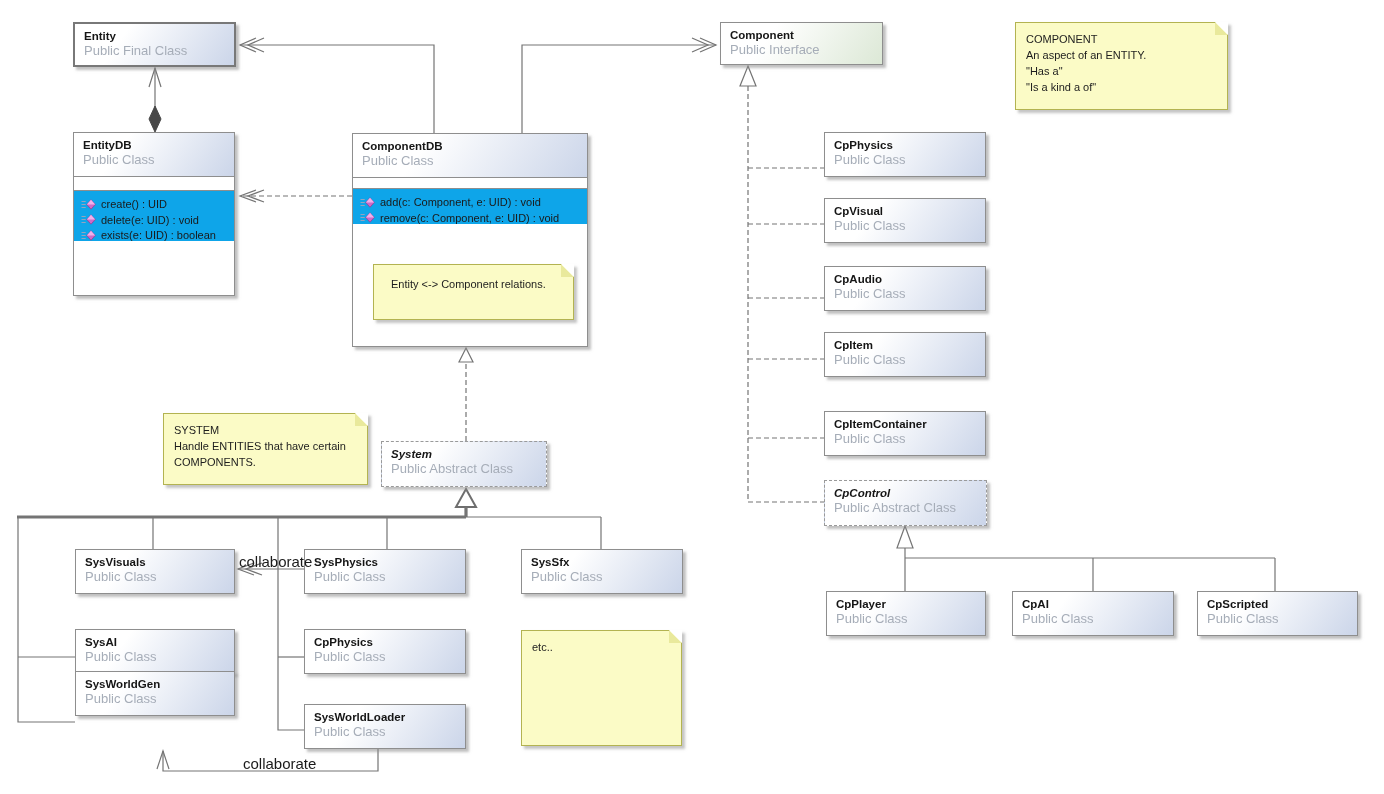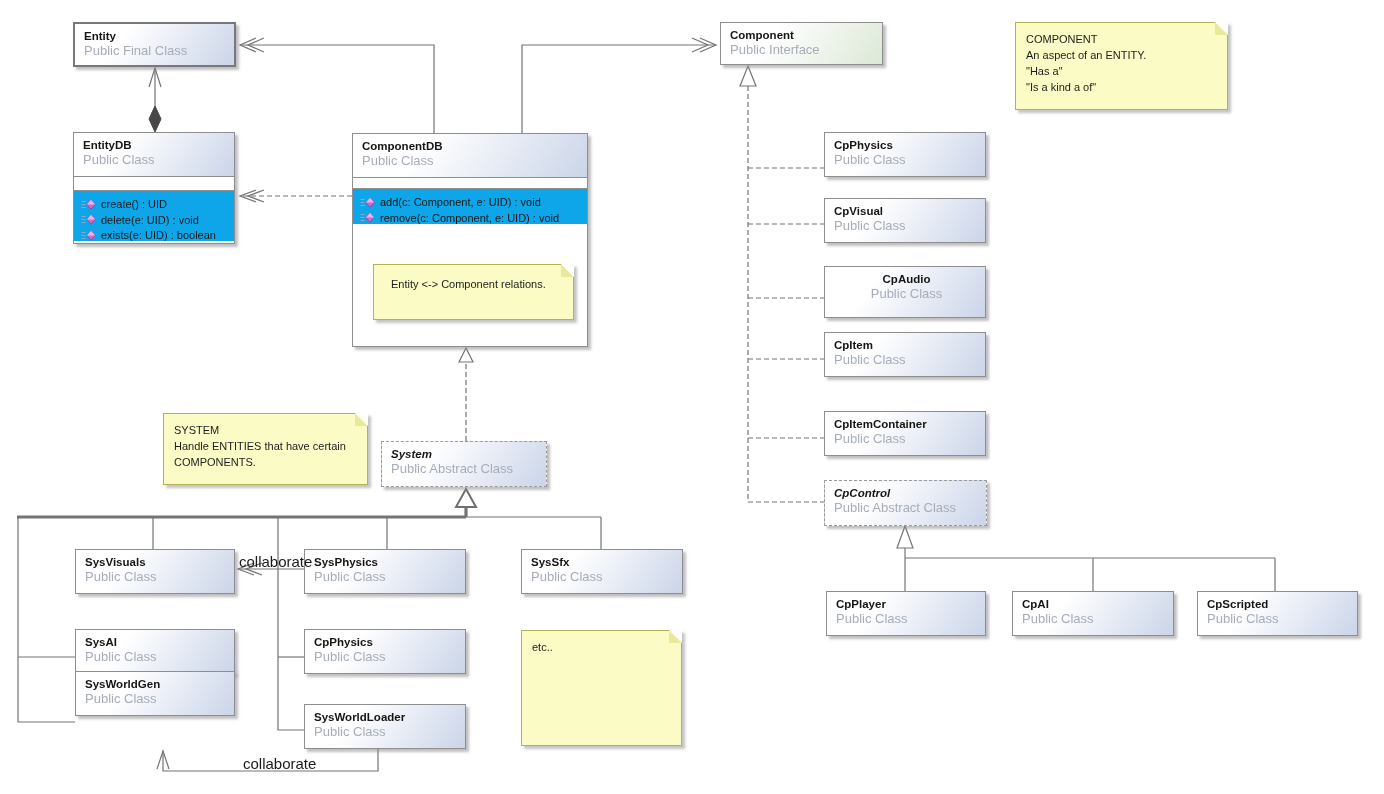--- a/index.html
+++ b/index.html
@@ -121,21 +121,21 @@
   </svg>
 
   <div class="elabel" style="left:239px;top:553px;">collaborate</div>
   <div class="elabel" style="left:243px;top:755px;">collaborate</div>
 
   <div class="cls final" style="left:73px;top:22px;width:163px;height:45px;">
     <div class="name">Entity</div>
     <div class="stereo">Public Final Class</div>
   </div>
 
-  <div class="cls cmp" style="left:73px;top:132px;width:162px;height:112px;">
+  <div class="cls cmp" style="left:73px;top:132px;width:162px;height:164px;">
     <div class="hd">
       <div class="name">EntityDB</div>
       <div class="stereo">Public Class</div>
     </div>
     <div class="mid" style="height:14px;"></div>
     <div class="bod">
       <div class="mrow">
         <svg width="15" height="11" viewBox="0 0 15 11">
             <path d="M0.5 2.5h4.2M0.5 5.5h4.2M0.5 8.5h4.2" stroke="#93a3c0" stroke-width="1" fill="none"></path>
             <polygon points="10,0.8 14.2,5.5 10,10.2 5.8,5.5" fill="#cf6bc8" stroke="#9a3d96" stroke-width="0.8"></polygon>
@@ -194,21 +194,21 @@
   </div>
 
   <div class="cls" style="left:824px;top:132px;width:162px;height:45px;">
     <div class="name">CpPhysics</div>
     <div class="stereo">Public Class</div>
   </div>
   <div class="cls" style="left:824px;top:198px;width:162px;height:45px;">
     <div class="name">CpVisual</div>
     <div class="stereo">Public Class</div>
   </div>
-  <div class="cls" style="left:824px;top:266px;width:162px;height:52px;text-align:center;">
+  <div class="cls" style="left:824px;top:266px;width:162px;height:45px;">
     <div class="name">CpAudio</div>
     <div class="stereo">Public Class</div>
   </div>
   <div class="cls" style="left:824px;top:332px;width:162px;height:45px;">
     <div class="name">CpItem</div>
     <div class="stereo">Public Class</div>
   </div>
   <div class="cls" style="left:824px;top:411px;width:162px;height:45px;">
     <div class="name">CpItemContainer</div>
     <div class="stereo">Public Class</div>

